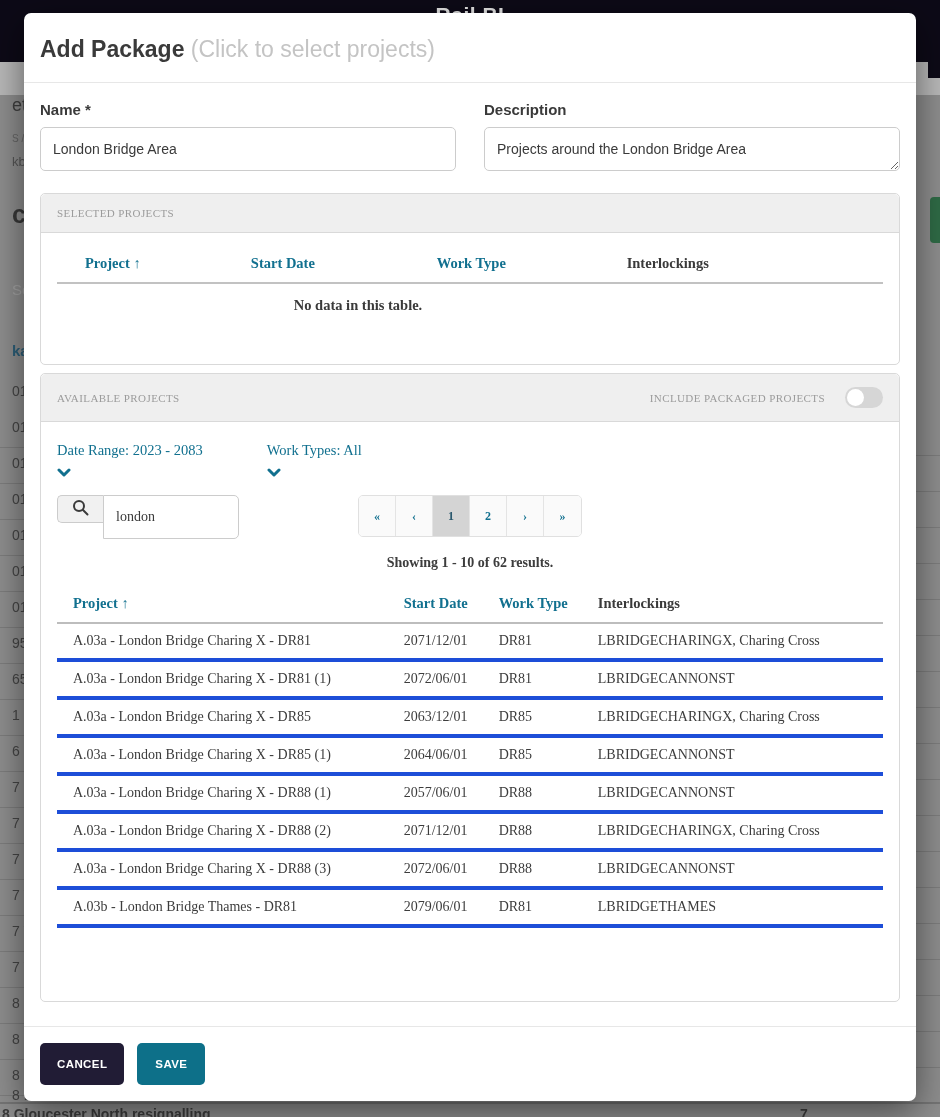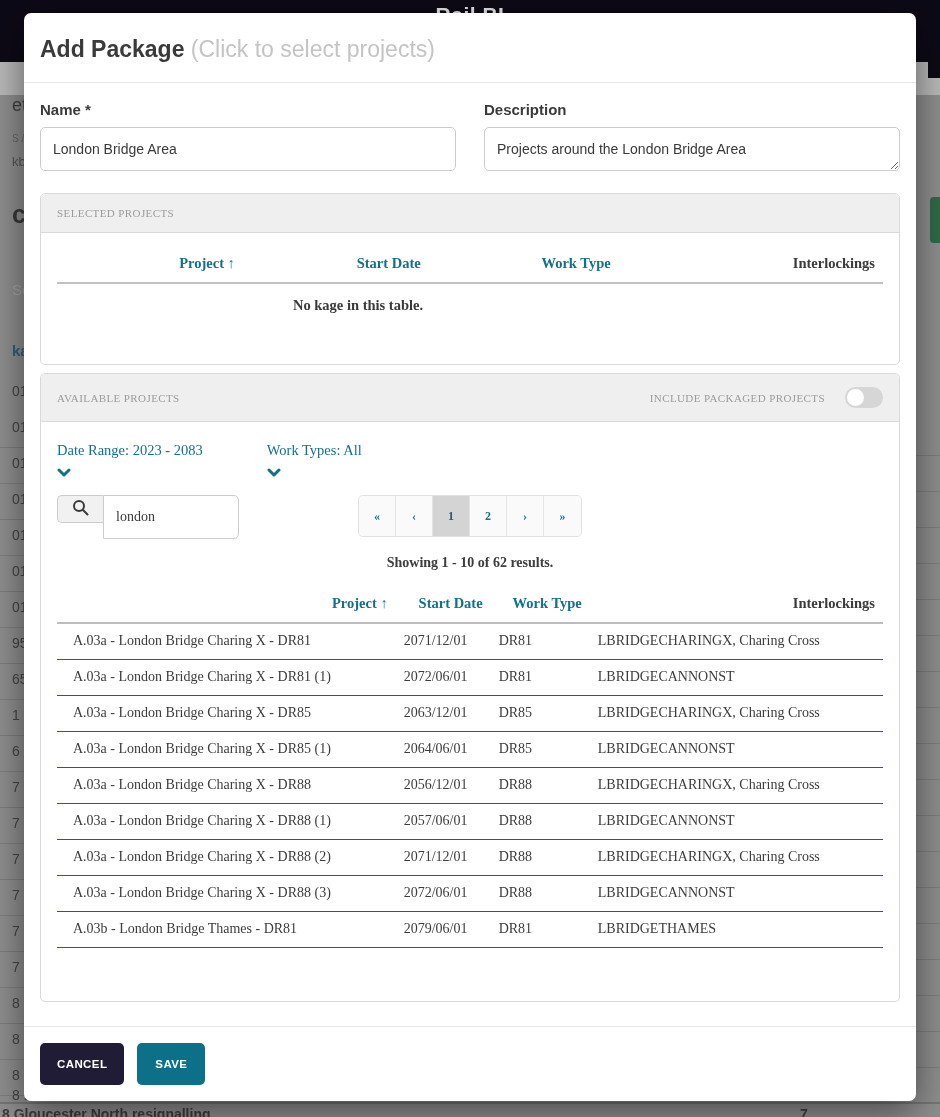--- a/index.html
+++ b/index.html
@@ -59,21 +59,21 @@
   .panel-head {
     background:#efefef; border-bottom:1px solid #d9d9d9; border-radius:5px 5px 0 0;
     padding:13px 16px; display:flex; justify-content:space-between; align-items:center;
     font-size:11px; letter-spacing:.4px; color:#9b9b9b;
   }
   .toggle-wrap { display:flex; align-items:center; gap:20px; }
   .toggle { width:38px; height:21px; background:#d6d6d6; border-radius:11px; position:relative; cursor:pointer; }
   .toggle .knob { position:absolute; left:2px; top:2px; width:17px; height:17px; background:#fff; border-radius:50%; }
 
   table { border-collapse:collapse; width:100%; }
-  th { text-align:right; font-size:14.5px; font-weight:bold; padding:10px 8px; border-bottom:2px solid #c2c2c2; white-space:nowrap; }
+  th { text-align:left; font-size:14.5px; font-weight:bold; padding:10px 8px; border-bottom:2px solid #c2c2c2; white-space:nowrap; }
   .th-link { color:#11708f; cursor:pointer; }
   .th-plain { color:#3a3a3a; }
   .sort { color:#11708f; font-weight:bold; }
 
   .sel-body { padding:12px 16px 4px; }
   .sel-table th:first-child { padding-left:28px; }
   .sel-empty-cell { padding:13px 232px 46px 8px; }
   .sel-empty { font-weight:bold; color:#3a3a3a; font-size:14.5px; text-align:center; }
 
   .avail { flex:1; display:flex; flex-direction:column; }
@@ -94,21 +94,21 @@
   .page-btn { width:37px; height:40px; border:0; border-right:1px solid #e4e4e4; background:#fafafa;
               color:#11708f; font-size:12px; font-weight:bold; cursor:pointer; font-family:inherit; }
   .page-btn:last-child { border-right:0; }
   .page-btn.active { background:#d4d4d4; color:#2a586d; }
 
   .results { text-align:center; font-weight:bold; font-size:14px; color:#3d3d3d; margin-bottom:14px; }
 
   .avail-table { margin-top:10px; }
   .avail-table th { border-bottom-color:#bdbdbd; }
   .avail-table th:first-child, .avail-table td:first-child { padding-left:16px; }
-  .avail-table td { padding:9px 8px; font-size:14px; color:#3c3c3c; border-bottom:1px solid #1d4ed8; height:36px; }
+  .avail-table td { padding:9px 8px; font-size:14px; color:#3c3c3c; border-bottom:4px solid #1d4ed8; height:36px; }
 
   .m-footer { border-top:1px solid #e7e7e7; padding:16px; display:flex;
               justify-content:space-between; align-items:center; }
   .btn { border:0; border-radius:5px; color:#fff; font-weight:bold; font-size:11.5px;
          letter-spacing:.4px; padding:15px 18px; cursor:pointer; font-family:inherit; }
   .btn-deselect { background:#7b7a8c; }
   .btn-cancel   { background:#211c35; padding:15px 17px; }
   .btn-save     { background:#0d7089; }
   .footer-right { display:flex; gap:13px; }
 </style>
@@ -196,21 +196,21 @@
               <th><span class="th-link"><span>Project</span>
                 <span class="sort">↑</span></span></th>
               <th><span class="th-link">Start Date</span></th>
               <th><span class="th-link">Work Type</span></th>
               <th class="th-plain">Interlockings</th>
             </tr>
           </thead>
           <tbody>
             <tr>
               <td colspan="4" class="sel-empty-cell">
-                <div class="sel-empty">No kage in this table.</div>
+                <div class="sel-empty">No data in this table.</div>
               </td>
             </tr>
           </tbody>
         </table>
       </div>
     </section>
 
     <section class="panel avail">
       <div class="panel-head">
         <span>AVAILABLE PROJECTS</span>
@@ -301,26 +301,20 @@
     <td>DR85</td>
     <td>LBRIDGECHARINGX, Charing Cross</td>
   </tr>
               <tr>
     <td>A.03a - London Bridge Charing X - DR85 (1)</td>
     <td>2064/06/01</td>
     <td>DR85</td>
     <td>LBRIDGECANNONST</td>
   </tr>
               <tr>
-    <td>A.03a - London Bridge Charing X - DR88</td>
-    <td>2056/12/01</td>
-    <td>DR88</td>
-    <td>LBRIDGECHARINGX, Charing Cross</td>
-  </tr>
-              <tr>
     <td>A.03a - London Bridge Charing X - DR88 (1)</td>
     <td>2057/06/01</td>
     <td>DR88</td>
     <td>LBRIDGECANNONST</td>
   </tr>
               <tr>
     <td>A.03a - London Bridge Charing X - DR88 (2)</td>
     <td>2071/12/01</td>
     <td>DR88</td>
     <td>LBRIDGECHARINGX, Charing Cross</td>

